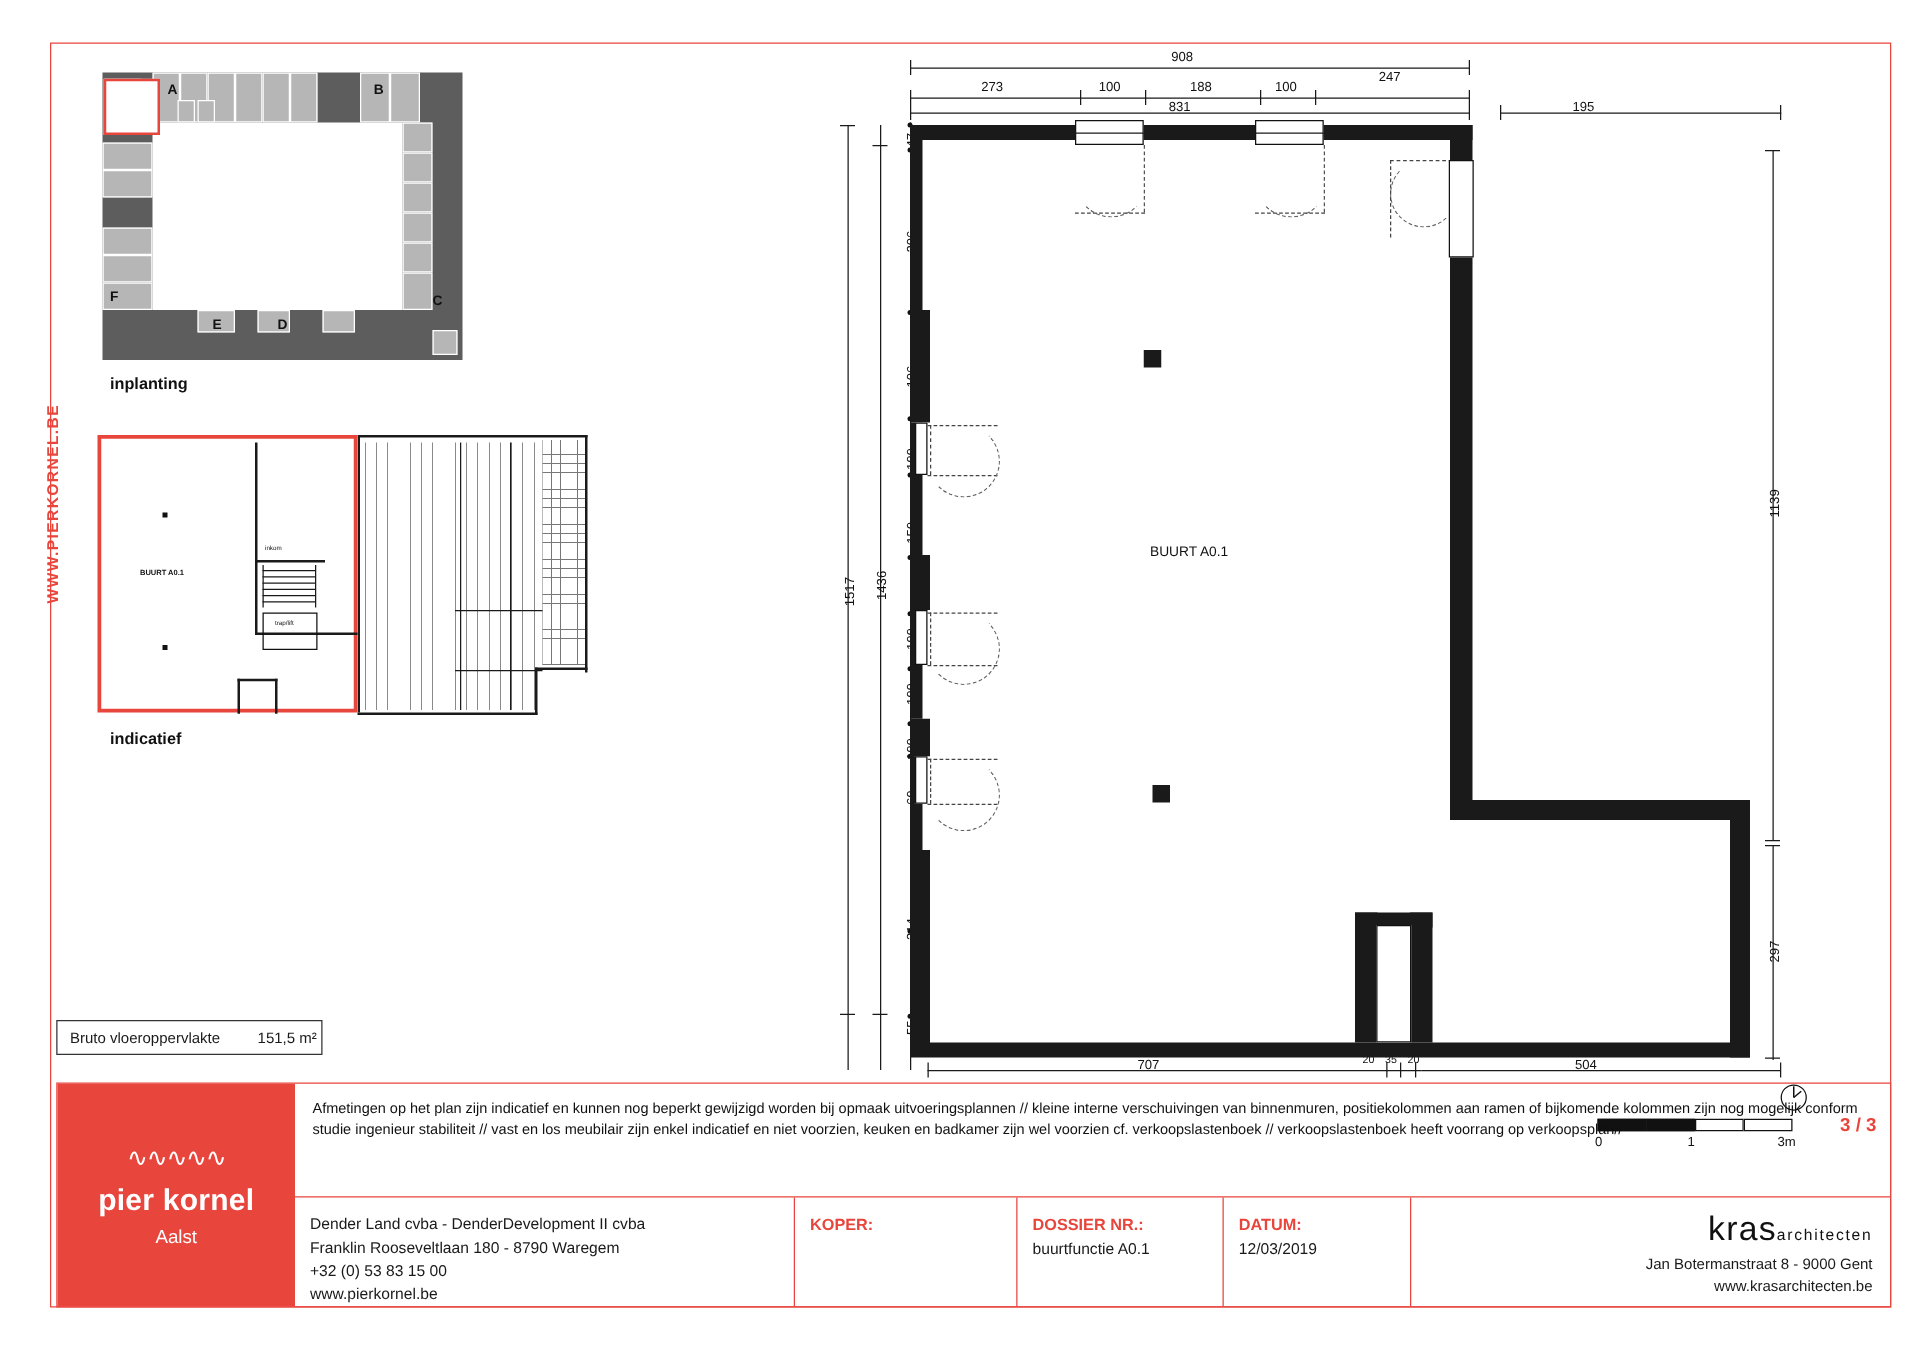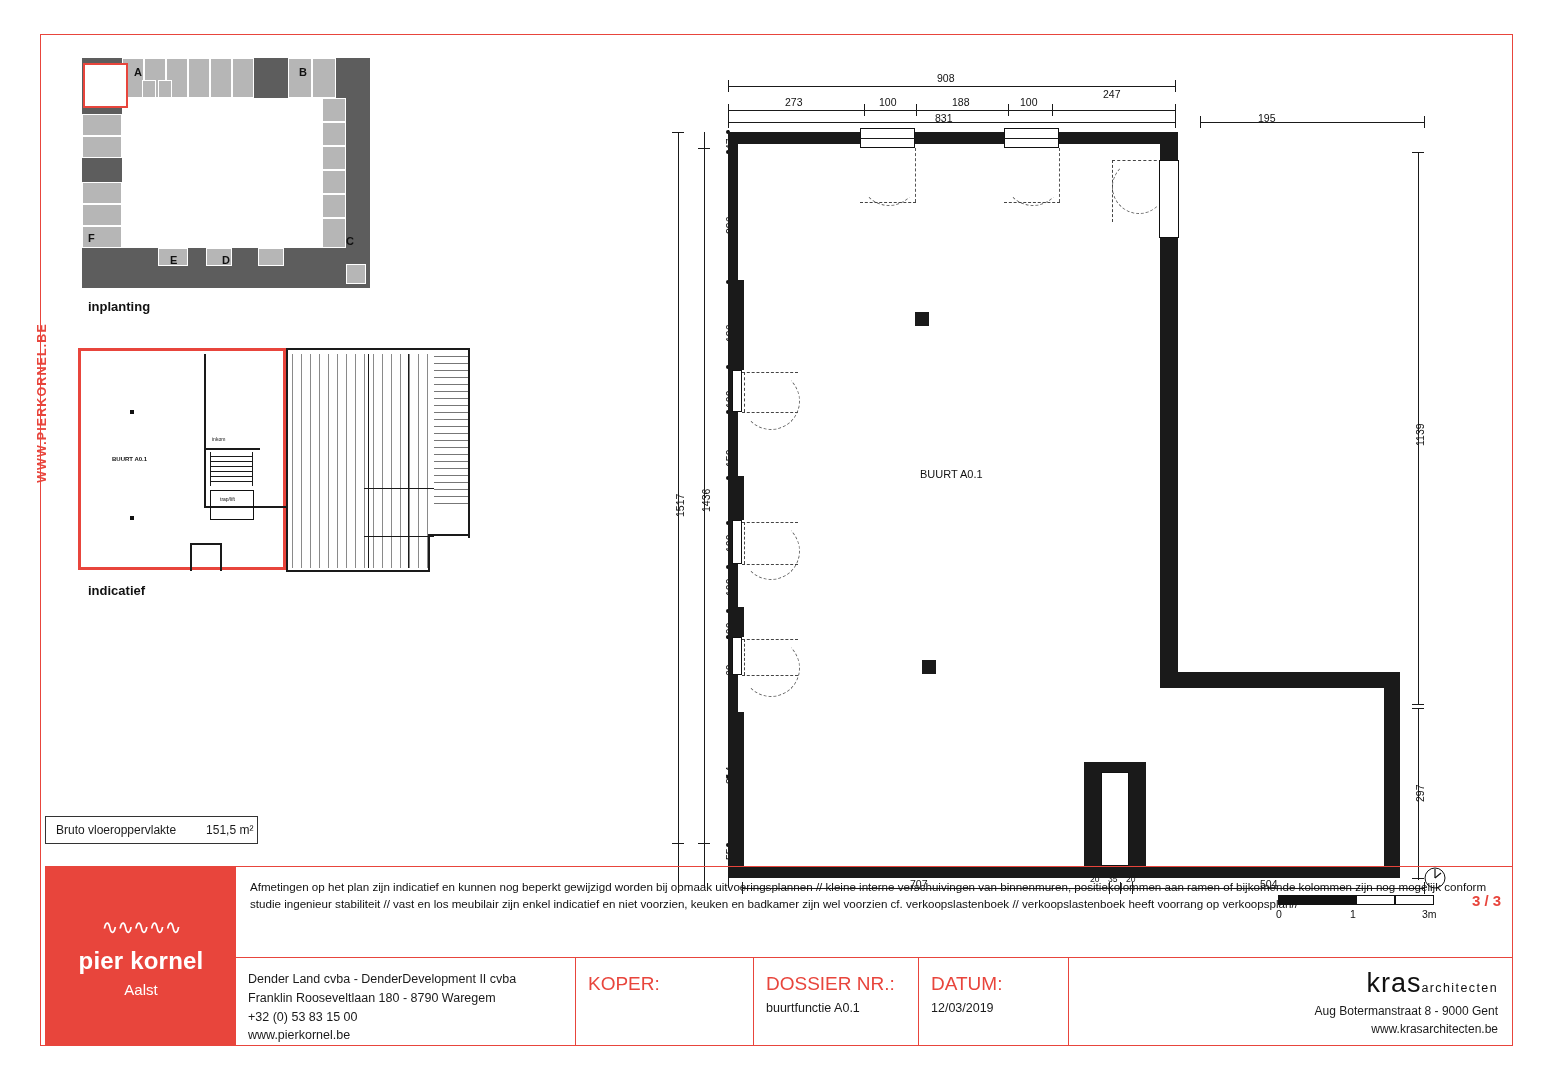--- a/index.html
+++ b/index.html
@@ -204,36 +204,36 @@
     display: flex;
     border-top: 1px solid #e8453c;
   }
   .tb-col {
     border-right: 1px solid #e8453c;
     padding: 12px 0 0 12px;
     box-sizing: border-box;
     font-size: 12.5px;
     line-height: 1.5;
   }
-  .tb-col.addr { width: 340px; }
+  .tb-col.addr { width: 400px; }
   .tb-col.koper { width: 178px; }
   .tb-col.dossier { width: 165px; }
   .tb-col.datum { width: 150px; }
   .tb-col.arch {
     flex: 1;
     border-right: 0;
     text-align: right;
     padding: 6px 14px 0 0;
     font-size: 12px;
     line-height: 1.45;
   }
   .lbl-red {
     color: #e8453c;
-    font-weight: 400;
-    font-size: 19px;
+    font-weight: 700;
+    font-size: 13px;
   }
   .kras {
     font-size: 27px;
     letter-spacing: 1px;
     color: #111;
   }
   .kras small {
     font-size: 12.5px;
     letter-spacing: 1.4px;
   }
@@ -277,21 +277,20 @@
     height: 24px;
   }
 
   
   .main-draw {
     position: absolute;
     left: 660px;
     top: 40px;
     width: 800px;
     height: 830px;
-    margin-top: 32px;
   }
   .wall {
     position: absolute;
     background: #1a1a1a;
   }
   .thinline {
     position: absolute;
     background: #1a1a1a;
   }
   .dimline {
@@ -661,21 +660,21 @@
 
         <div class="tb-col datum">
           <div class="lbl-red">DATUM:</div>
           <div>12/03/2019</div>
         </div>
 
         <div class="tb-col arch">
           <div class="kras">
             <span>kras</span><small>architecten</small>
           </div>
-          <div>Aug Botermanstraat 8 - 9000 Gent</div>
+          <div>Jan Botermanstraat 8 - 9000 Gent</div>
           <div>www.krasarchitecten.be</div>
         </div>
 
       </div>
     </div>
   </div>
 
 </div>
 
 </body></html>

